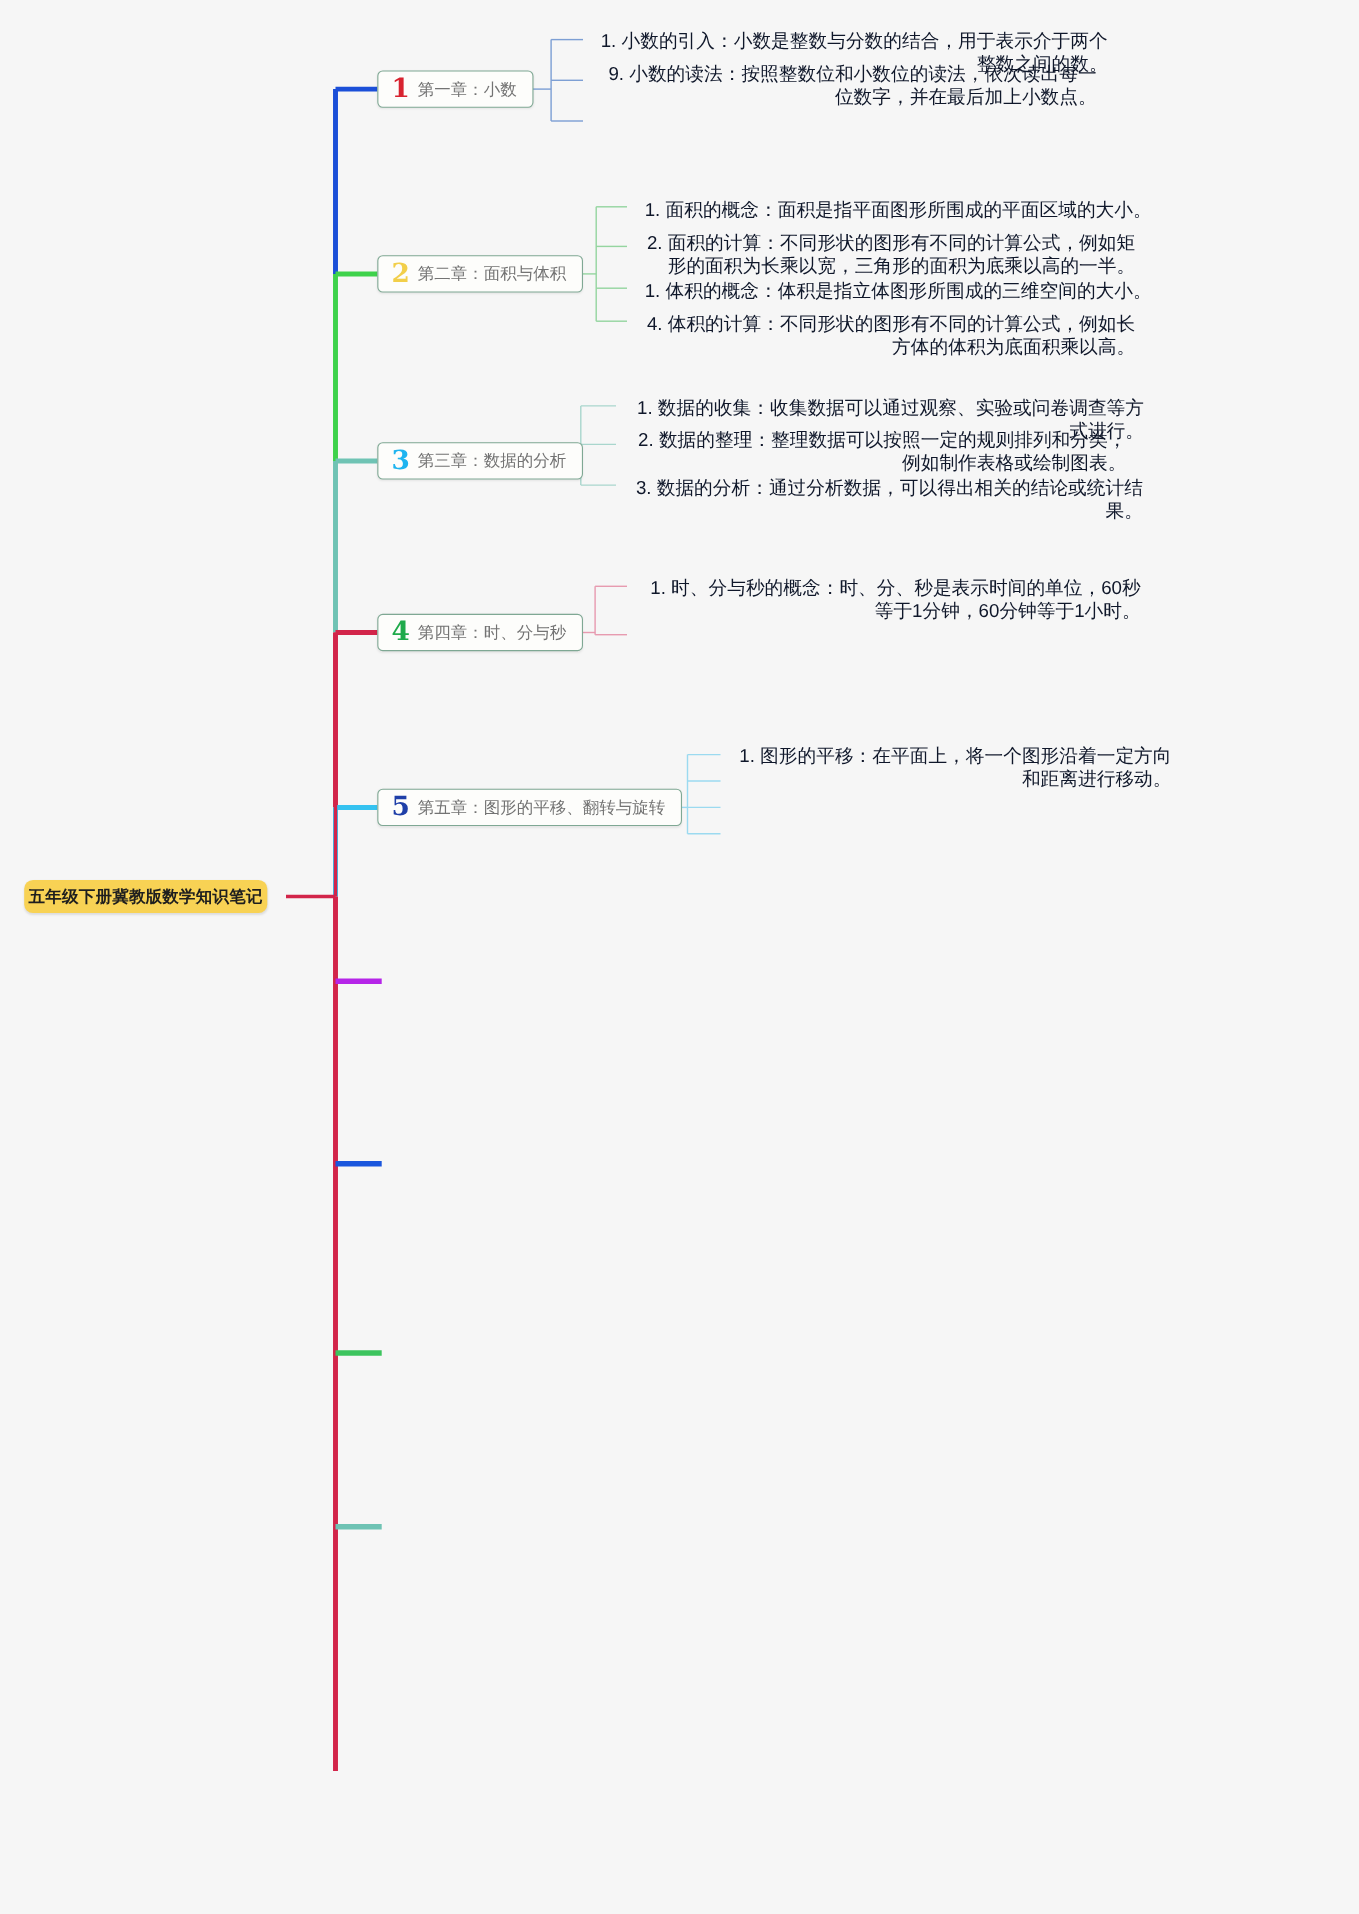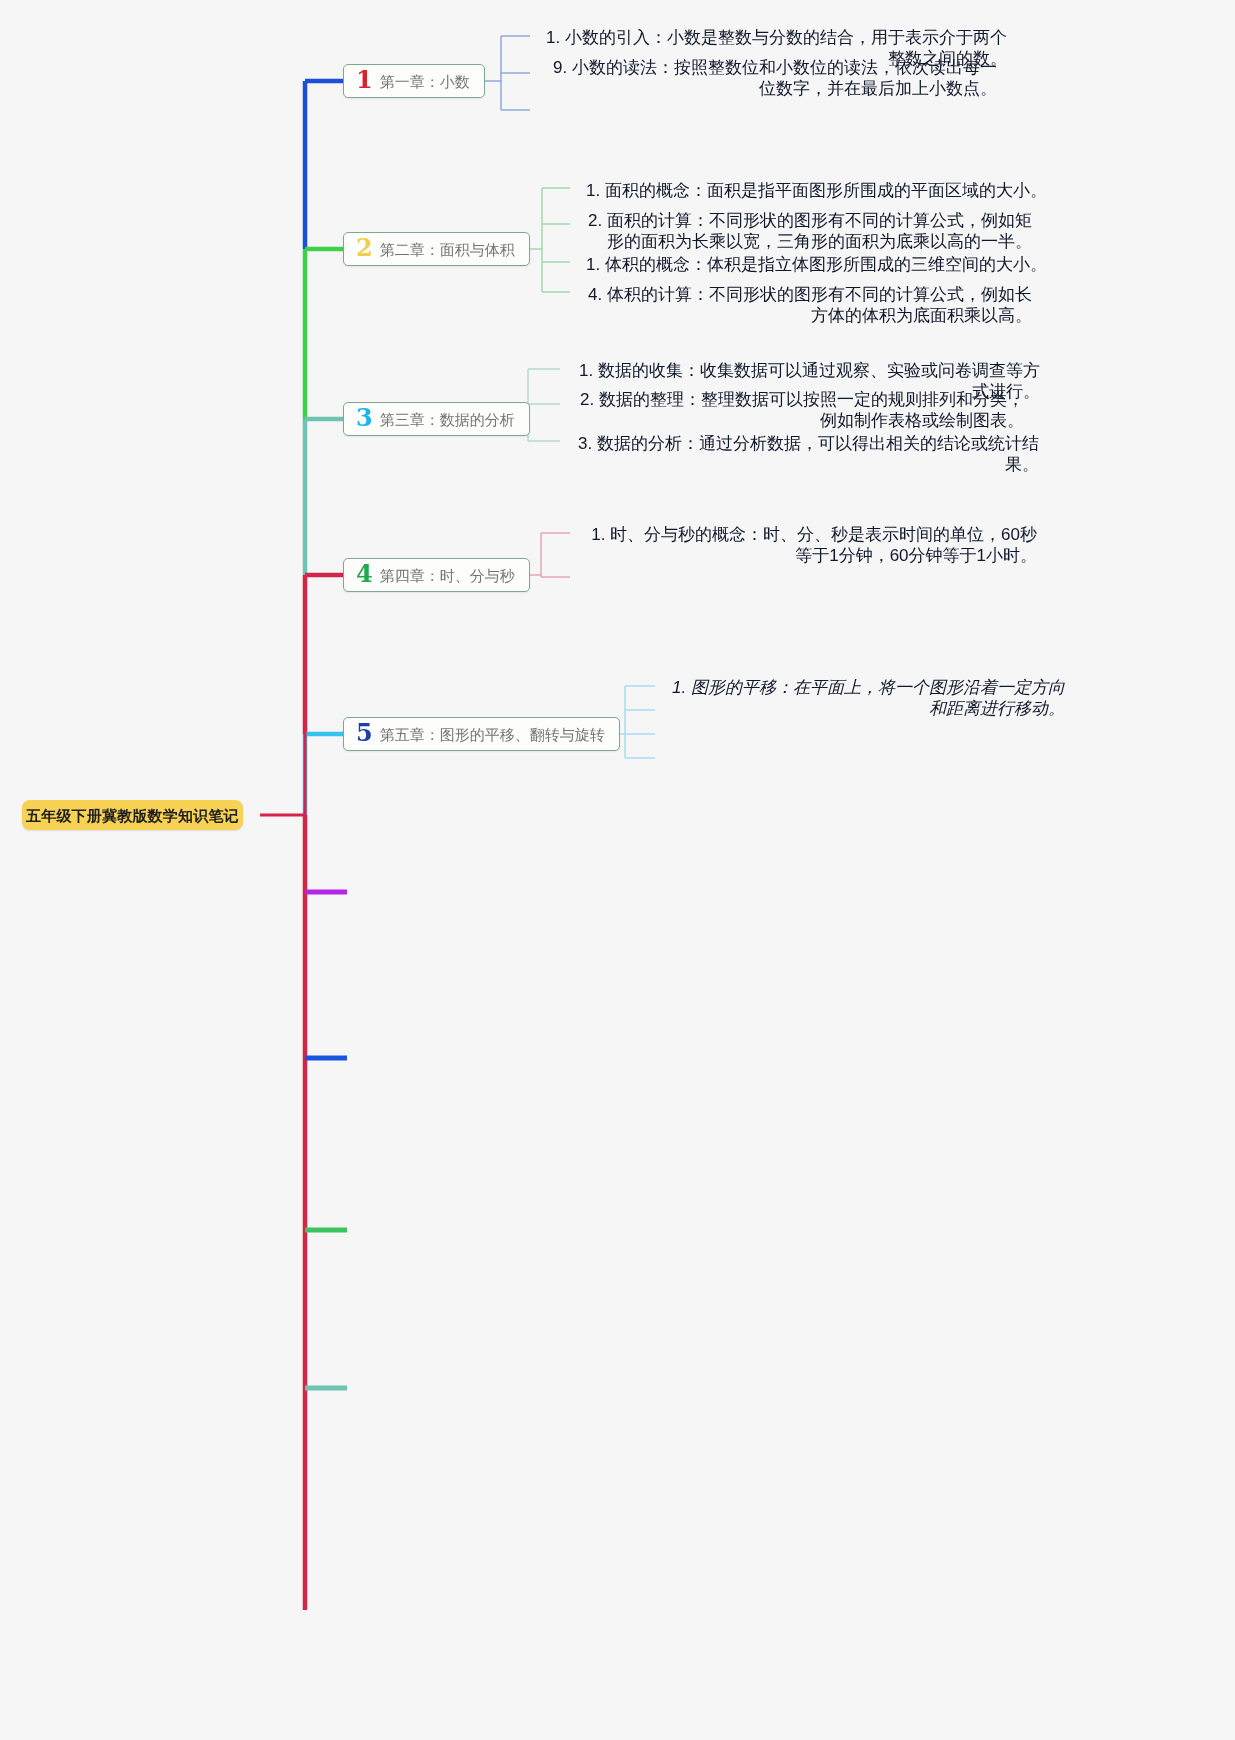--- a/index.html
+++ b/index.html
@@ -158,15 +158,15 @@
   <div class="chapter-node" style="left:343px; top:558px;">
     <span class="num" style="color: rgb(31, 170, 75);">4</span>
     <span class="title">第四章：时、分与秒</span>
   </div>
   <div class="leaf" style="left:577px; top:524px; width:460px;">1. 时、分与秒的概念：时、分、秒是表示时间的单位，60秒等于1分钟，60分钟等于1小时。</div>
 
   <div class="chapter-node" style="left:343px; top:717px;">
     <span class="num" style="color: rgb(31, 63, 168);">5</span>
     <span class="title">第五章：图形的平移、翻转与旋转</span>
   </div>
-  <div class="leaf" style="left:665px; top:677px; width:400px;font-style:italic;">1. 图形的平移：在平面上，将一个图形沿着一定方向和距离进行移动。</div>
+  <div class="leaf" style="left:665px; top:677px; width:400px;">1. 图形的平移：在平面上，将一个图形沿着一定方向和距离进行移动。</div>
 
 </div>
 
 </body></html>

